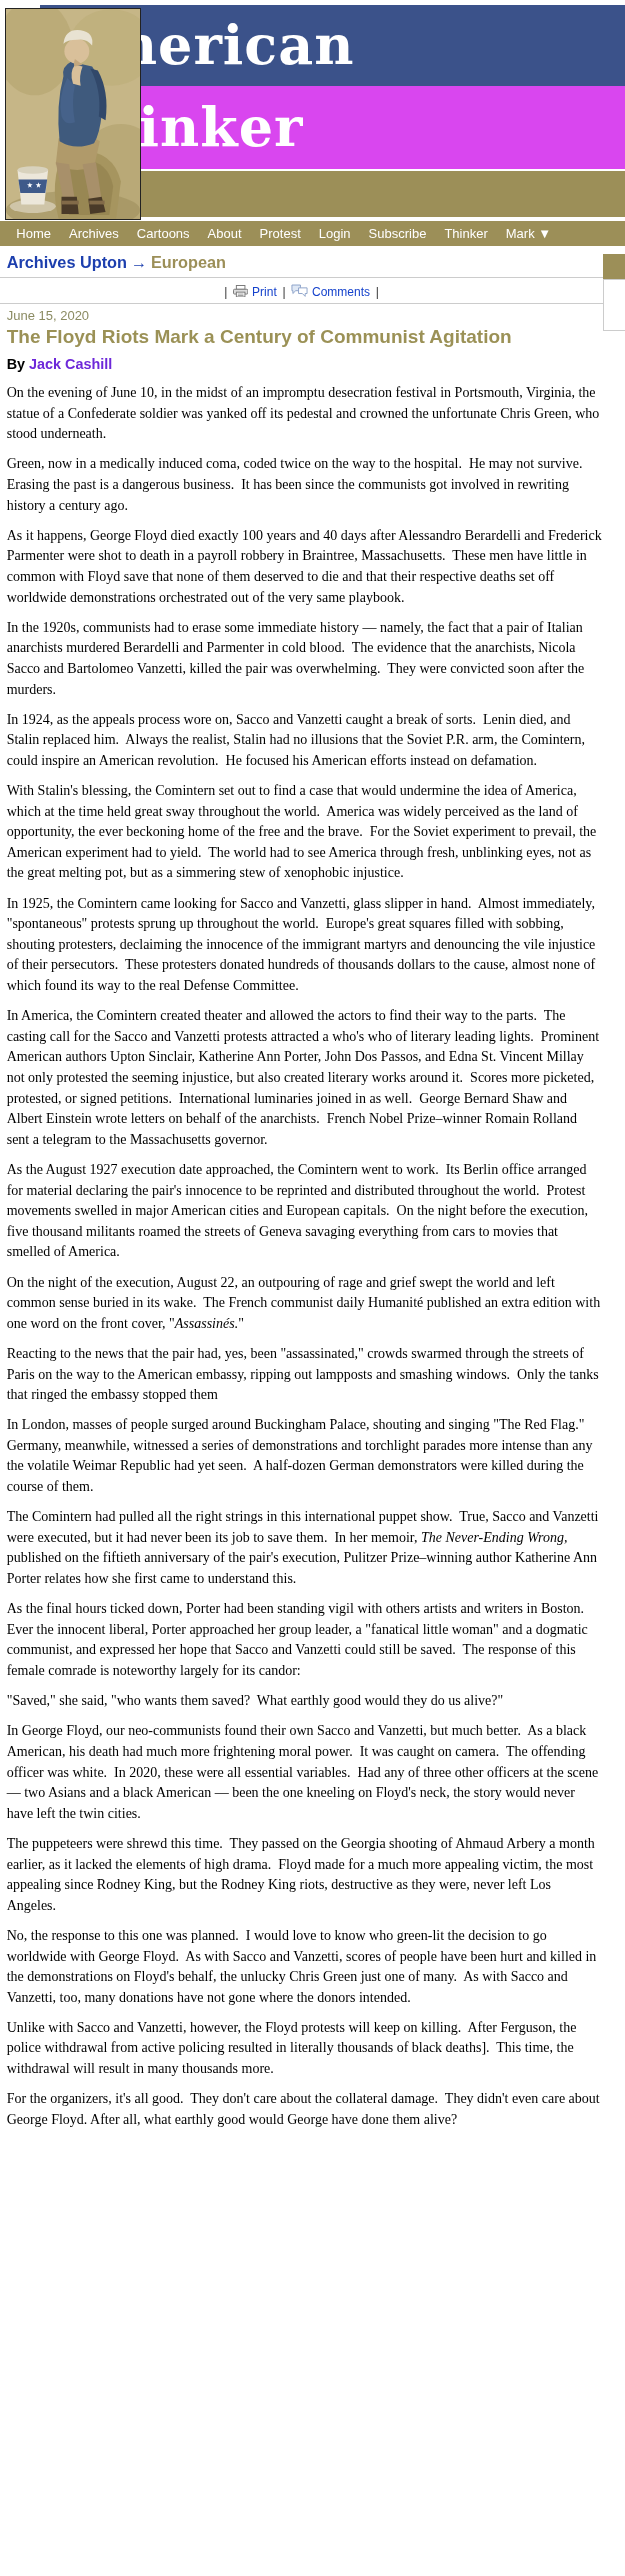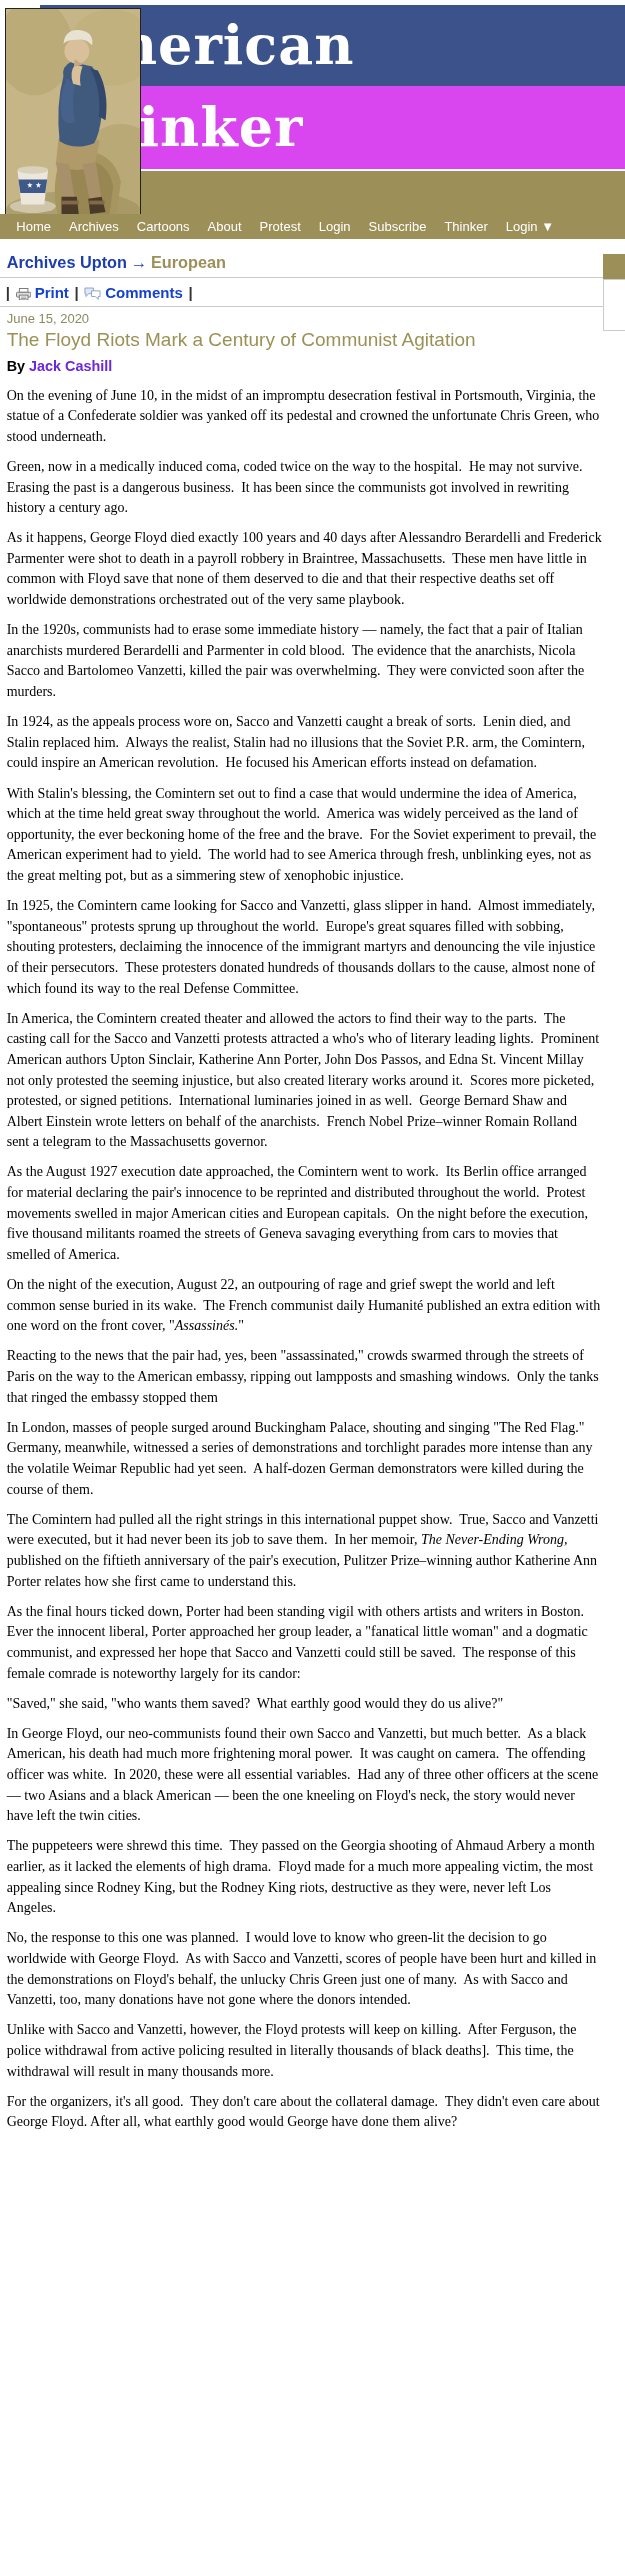--- a/index.html
+++ b/index.html
@@ -9,45 +9,45 @@
   
   .header{position:relative;height:246px;background:#fff;}
   .logo-box{position:absolute;left:4.8px;top:7.7px;width:134px;height:210px;border:1px solid #222;background:#c6b687;overflow:hidden;}
   .logo-box svg{display:block;}
   .masthead{padding-top:4.8px;padding-left:40px;}
   .band{display:flex;align-items:center;padding-left:17px;}
   .band-blue{height:81px;background:#3b528a;}
   .band-olive{height:83px;background:#d946ef;border-bottom:2.9px solid #fff;}
   .band-strip{height:46px;background:#9c8f58;border-bottom:2.9px solid #fff;padding:0;}
   .site-title{font-family:"DejaVu Serif","Liberation Serif",serif;font-weight:bold;color:#fff;font-size:54px;line-height:1;letter-spacing:1px;}
-  .navbar{position:absolute;left:0;right:0;bottom:7px;height:25px;background:#9c8f58;display:flex;align-items:center;padding-left:16.3px;box-sizing:border-box;}
+  .navbar{position:absolute;left:0;right:0;bottom:0;height:25px;background:#9c8f58;display:flex;align-items:center;padding-left:16.3px;box-sizing:border-box;}
   .nav-item{color:#fff;font-size:13px;text-decoration:none;margin-right:18px;cursor:pointer;white-space:nowrap;}
 
   
   .breadcrumb{padding:6.7px 0 5.7px 6.7px;font-size:16.3px;font-weight:bold;}
   .crumb-home{color:#1d3fae;text-decoration:none;cursor:pointer;}
   .crumb-arrow{color:#1d3fae;padding:0 3.8px;}
   .crumb-current{color:#9c8f58;}
 
   
   .rule{border:0;border-top:1.9px solid #ccc;margin:0;width:603px;}
-  .tools{width:603px;text-align:left;padding:5.7px 0 4.8px 0;font-size:15px;color:#333;font-weight:bold;}
+  .tools{width:603px;text-align:center;padding:5.7px 0 4.8px 0;font-size:12px;color:#333;}
   .tools a{color:#1542cc;text-decoration:none;cursor:pointer;}
   .tools .sep{color:#333;padding:0 5.7px;}
   .tool-icon{vertical-align:-1.9px;margin-right:3.8px;}
 
   
   .side-cut{position:absolute;right:0;top:254px;width:23px;height:77px;}
   .side-cut .cut-top{height:25px;background:#9c8f58;}
   .side-cut .cut-bottom{height:50px;background:#fff;border:1px solid #ccc;border-right:0;}
 
   
   .article{margin:3.8px 23px 0 6.7px;padding-bottom:29px;}
   .art-date{font-size:13px;color:#8b8b62;}
-  .art-title{font-size:19px;font-weight:normal;color:#9b9156;margin:2.9px 0 6.7px 0;line-height:1.2;}
+  .art-title{font-size:19px;font-weight:bold;color:#9b9156;margin:2.9px 0 6.7px 0;line-height:1.2;}
   .art-byline{font-size:14.4px;font-weight:bold;color:#000;margin-bottom:11.5px;}
   .art-byline a{color:#6d28d9;text-decoration:none;cursor:pointer;}
   .art-body{font-family:"Liberation Serif",serif;font-size:14px;line-height:20.6px;color:#000;}
   .art-body p{margin:0 0 9.6px 0;white-space:pre-wrap;}
 </style>
 </head>
 <body>
 
 <div class="page">
 
@@ -104,21 +104,21 @@
 
     <nav class="navbar">
         <a class="nav-item">Home</a>
         <a class="nav-item">Archives</a>
         <a class="nav-item">Cartoons</a>
         <a class="nav-item">About</a>
         <a class="nav-item">Protest</a>
         <a class="nav-item">Login</a>
         <a class="nav-item">Subscribe</a>
         <a class="nav-item">Thinker</a>
-        <a class="nav-item">Login ▼</a>
+        <a class="nav-item">Mark ▼</a>
       </nav>
   </div>
 
   <div class="breadcrumb">
     <a class="crumb-home">Archives Upton</a><span class="crumb-arrow">→</span><span class="crumb-current">European</span>
   </div>
 
   <hr class="rule">
 
   <div class="tools">

